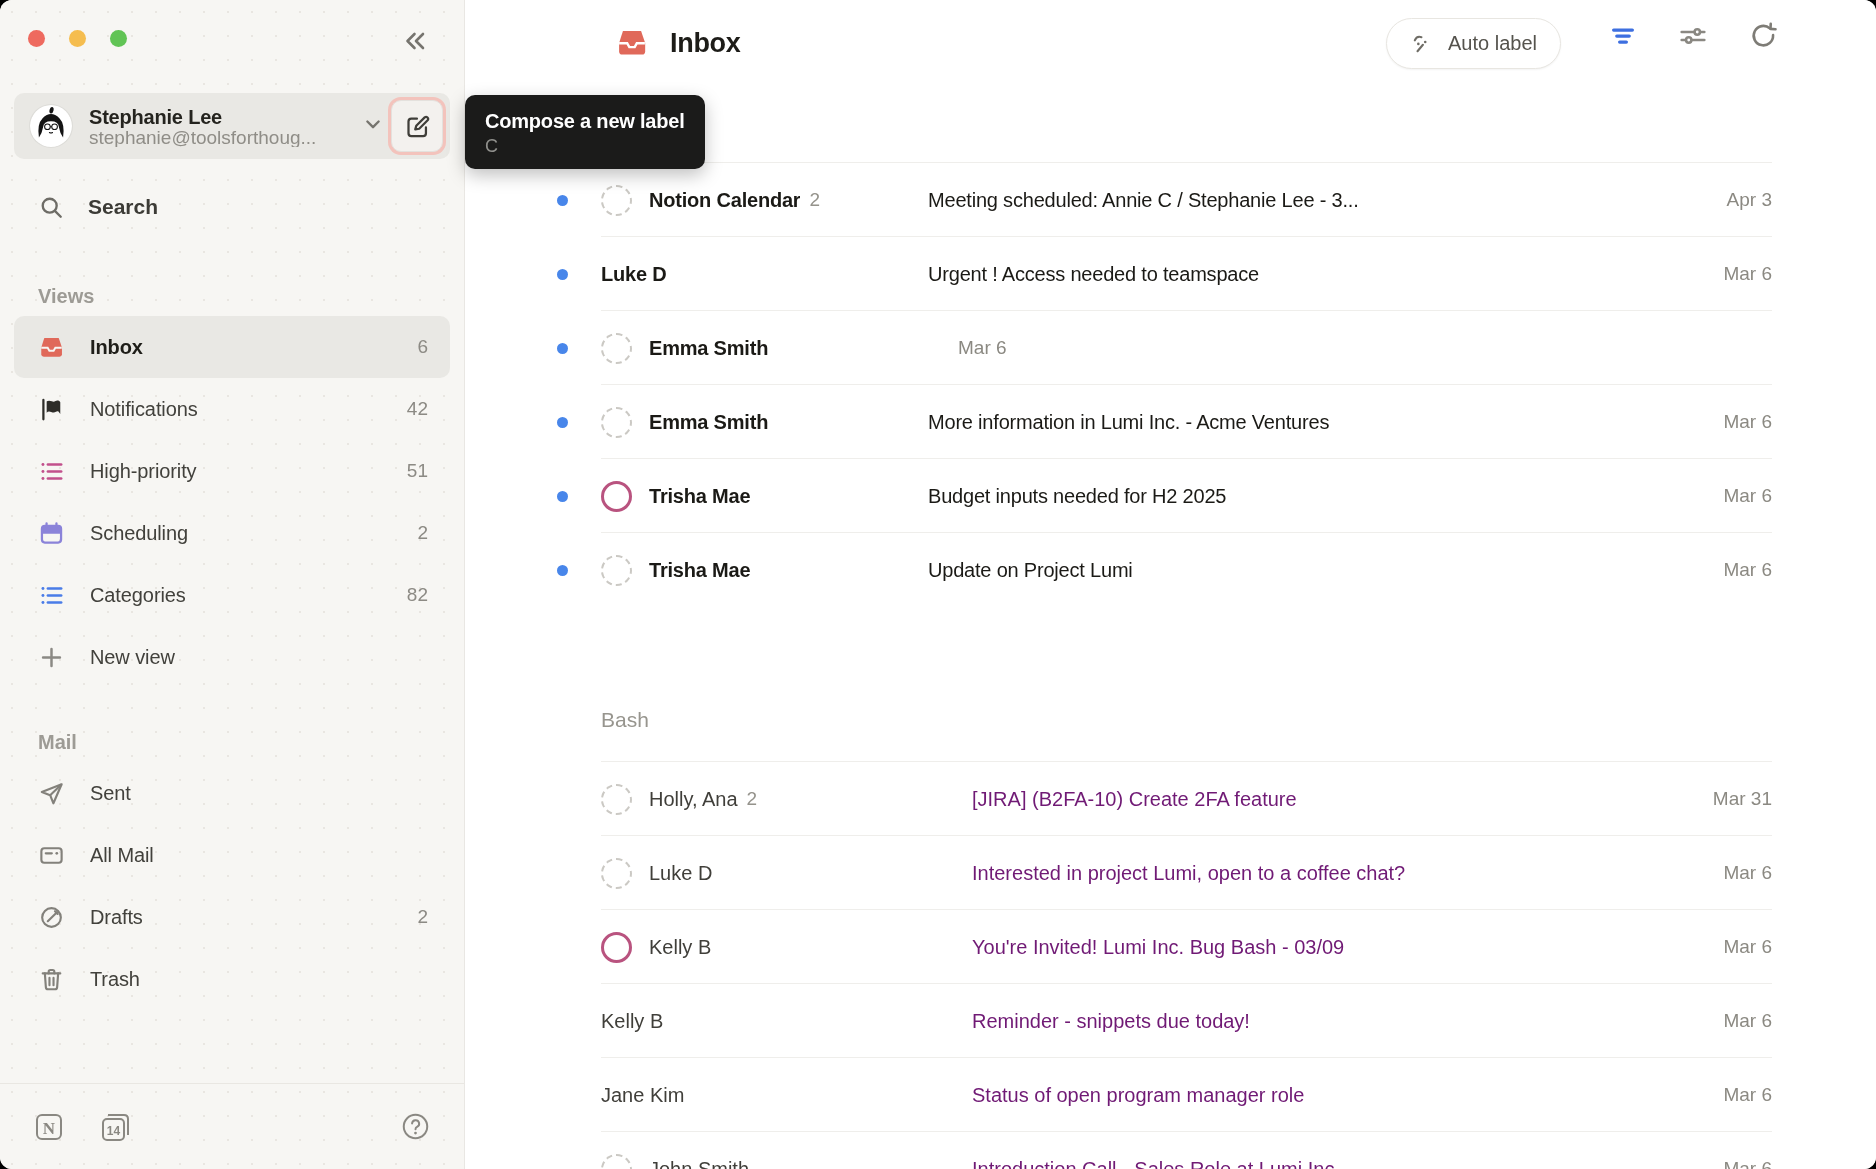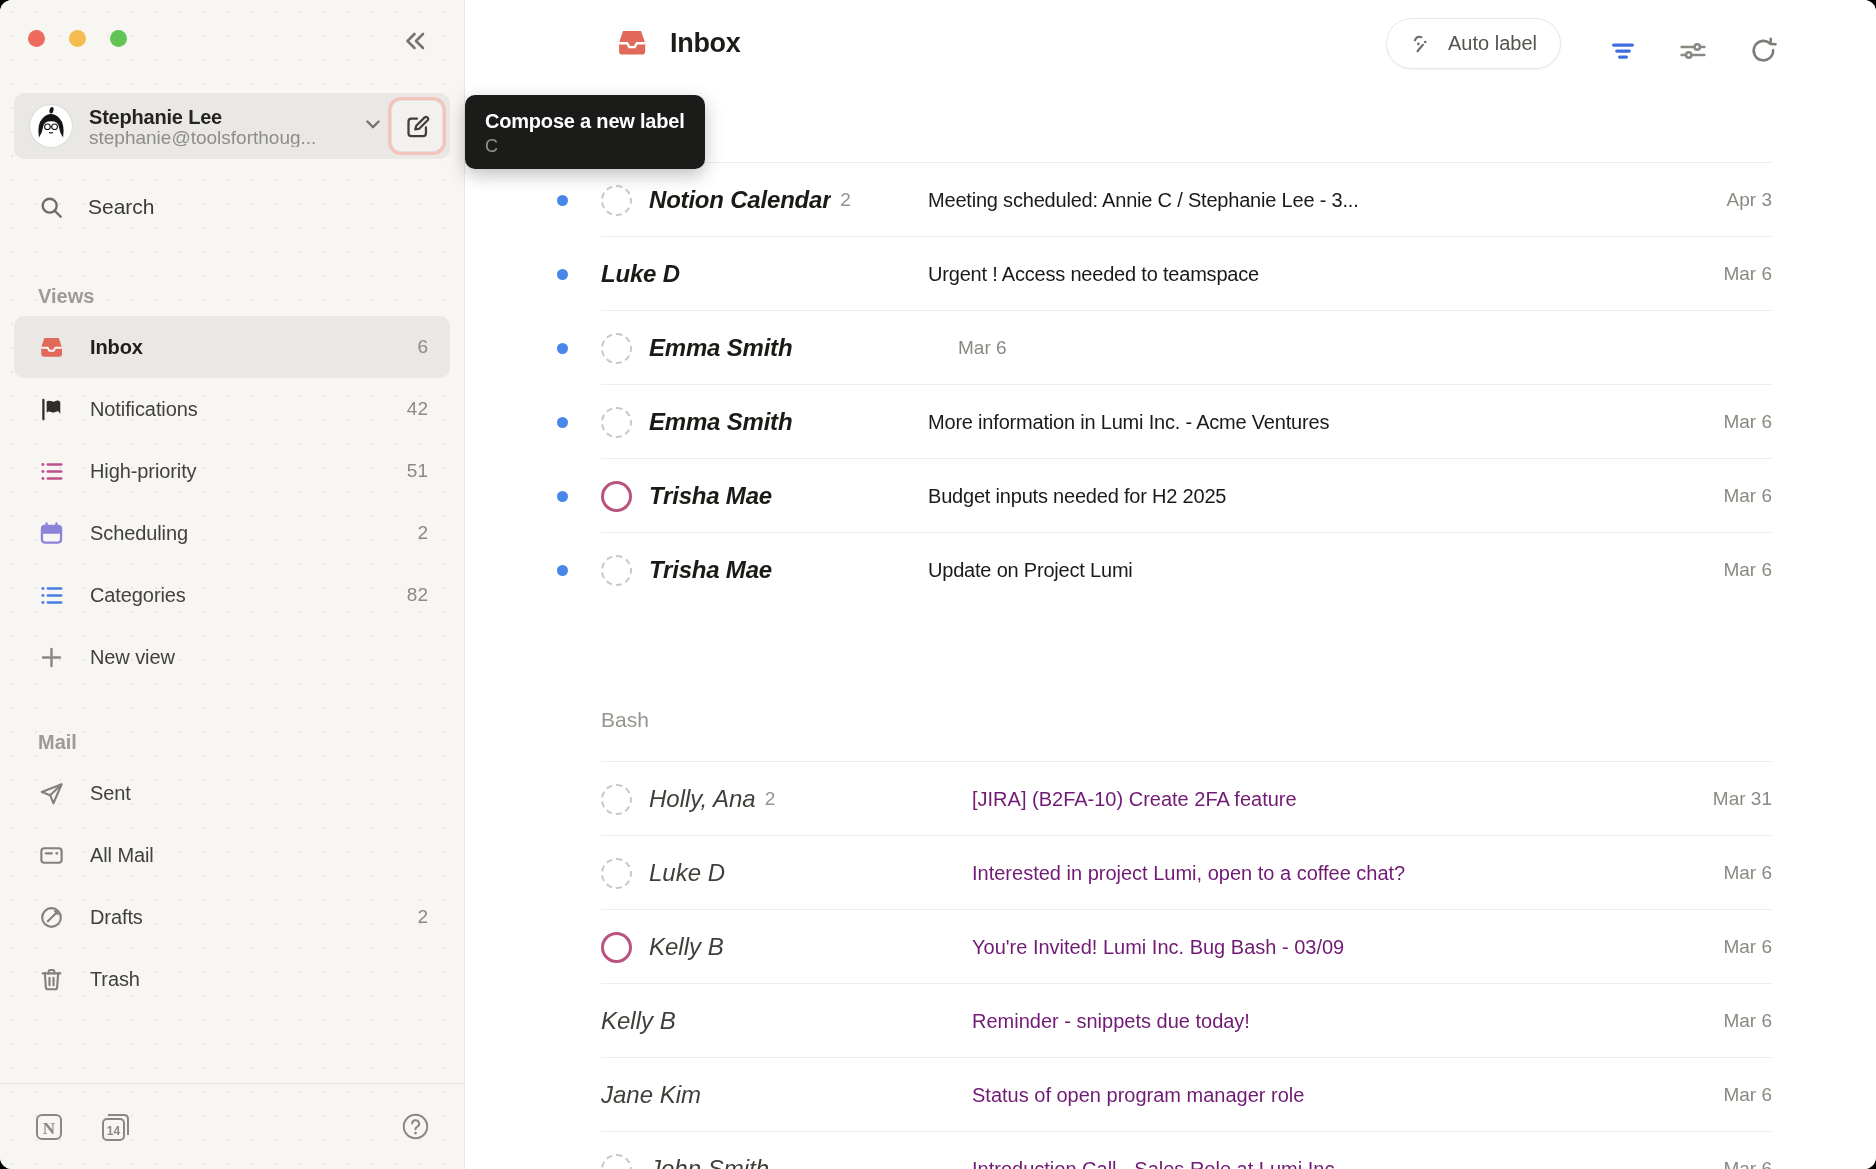--- a/index.html
+++ b/index.html
@@ -17,21 +17,21 @@
   .profile-card { position:absolute; top:93px; left:14px; right:14px; height:66px; background:#e9e8e4; border-radius:10px;
     display:flex; align-items:center; padding:0 7px 0 16px; }
   .avatar-img { width:42px; height:42px; border-radius:50%; overflow:hidden; flex:0 0 42px; box-shadow:0 0 0 1px rgba(0,0,0,.05); }
   .profile-text { flex:1; min-width:0; margin-left:17px; }
   .profile-name { font-size:20px; font-weight:700; color:#25241f; letter-spacing:-.2px; line-height:24px; white-space:nowrap; overflow:hidden; }
   .profile-email { font-size:19px; color:#8f8d87; line-height:18px; white-space:nowrap; overflow:hidden; }
   .profile-chevron { flex:0 0 20px; margin-right:8px; }
   .compose-btn { width:52px; height:52px; border-radius:10px; background:#f3f1ee; border:1px solid #e4e1dd;
     box-shadow:0 0 0 3px #f3c3bc; display:flex; align-items:center; justify-content:center; cursor:pointer; }
 
-  .search-row { position:absolute; top:182px; left:14px; right:14px; height:50px; display:flex; align-items:center; gap:23px; padding-left:24px; border-radius:10px; cursor:pointer; }
+  .search-row { position:absolute; top:182px; left:14px; right:14px; height:50px; display:flex; align-items:center; gap:23px; padding-left:24px; border-radius:10px; cursor:pointer;font-weight:bold; }
   .search-label { font-size:21px; color:#3c3b36; }
 
   .nav { position:absolute; left:14px; right:14px; top:276px; }
   .nav-section-label { font-size:20px; font-weight:700; color:#9d9b95; padding-left:24px; height:40px; display:flex; align-items:center; }
   .nav-item { height:62px; border-radius:10px; display:flex; align-items:center; gap:25px; padding:0 22px 0 24px; cursor:pointer; }
   .nav-item .ico { width:27px; height:27px; flex:0 0 27px; display:flex; }
   .nav-label { font-size:20px; font-weight:500; color:#42413c; letter-spacing:-.1px; }
   .nav-item.selected { background:#e9e8e4; }
   .nav-item.selected .nav-label { font-weight:700; color:#1f1e19; }
   .nav-count { margin-left:auto; font-size:19px; color:#8c8a84; }
@@ -46,38 +46,38 @@
   .tooltip { position:absolute; left:465px; top:95px; z-index:50; background:#1b1b1a; border-radius:10px;
     padding:13px 20px 12px; box-shadow:0 6px 18px rgba(0,0,0,.25); }
   .tooltip-title { color:#fff; font-size:20px; font-weight:600; letter-spacing:-.2px; line-height:26px; white-space:nowrap; }
   .tooltip-key { color:#90908c; font-size:18px; line-height:22px; margin-top:1px; }
 
   
   .main { flex:1; position:relative; background:#fff; min-width:0; }
   .main-header { height:86px; display:flex; align-items:center; padding:0 95px 0 150px; }
   .header-title-wrap { display:flex; align-items:center; gap:21px; }
   .header-title { font-size:27px; font-weight:700; color:#1d1c18; letter-spacing:-.3px; }
-  .header-controls { margin-left:auto; display:flex; align-items:flex-end; gap:34px; }
+  .header-controls { margin-left:auto; display:flex; align-items:flex-start; gap:34px; }
   .auto-label-btn { height:51px; border:1px solid #e8e6e1; border-radius:26px; background:#fff; display:flex; align-items:center;
     gap:13px; padding:0 23px; box-shadow:0 1px 2px rgba(0,0,0,.05); cursor:pointer; margin-right:10px; }
   .auto-label-text { font-size:20px; color:#55534d; }
   .icon-btn { width:36px; height:36px; display:flex; align-items:center; justify-content:center; cursor:pointer; }
 
   .list { margin-top:76px; }
   .top-divider { height:1px; background:#efeeeb; margin:0 104px 0 136px; }
   .row { position:relative; display:flex; align-items:center; height:74px; padding:0 104px 0 92px; cursor:pointer; }
   .row.bordered::after { content:""; position:absolute; left:136px; right:104px; bottom:0; height:1px; background:#efeeeb; }
   .dot { width:11px; height:11px; border-radius:50%; background:#4886ea; margin-right:33px; flex:0 0 11px; }
   .row.read-row .name-cell { margin-left:44px; }
   .name-cell { display:flex; align-items:center; width:371px; flex:0 0 371px; min-width:0; }
   .row:not(.read-row) .name-cell { width:327px; flex-basis:327px; }
   .avatar { width:31px; height:31px; border-radius:50%; flex:0 0 31px; margin-right:17px; }
   .avatar.dashed { border:2px dashed #cbc9c4; }
   .avatar.ring { border:3px solid #b9537f; }
-  .sender { font-size:24px; color:#403f3a; white-space:nowrap; overflow:hidden; text-overflow:ellipsis;font-style:italic; }
+  .sender { font-size:20px; color:#403f3a; white-space:nowrap; overflow:hidden; text-overflow:ellipsis; }
   .row.unread .sender { font-weight:700; color:#1b1a16; letter-spacing:-.2px; }
   .count { font-size:19px; color:#95938c; margin-left:9px; flex:0 0 auto; }
   .subject { flex:1; min-width:0; font-size:20px; color:#701a75; white-space:nowrap; overflow:hidden; text-overflow:ellipsis; }
   .row.unread .subject { color:#1b1a16; font-weight:500; letter-spacing:-.2px; }
   .date { flex:0 0 auto; margin-left:30px; font-size:19px; color:#8b8982; }
 
   .read-label { margin:98px 0 0 136px; height:30px; font-size:21px; color:#97958e; display:flex; align-items:center; }
   .read-divider { height:1px; background:#efeeeb; margin:26px 104px 0 136px; }
 </style>
 </head>

